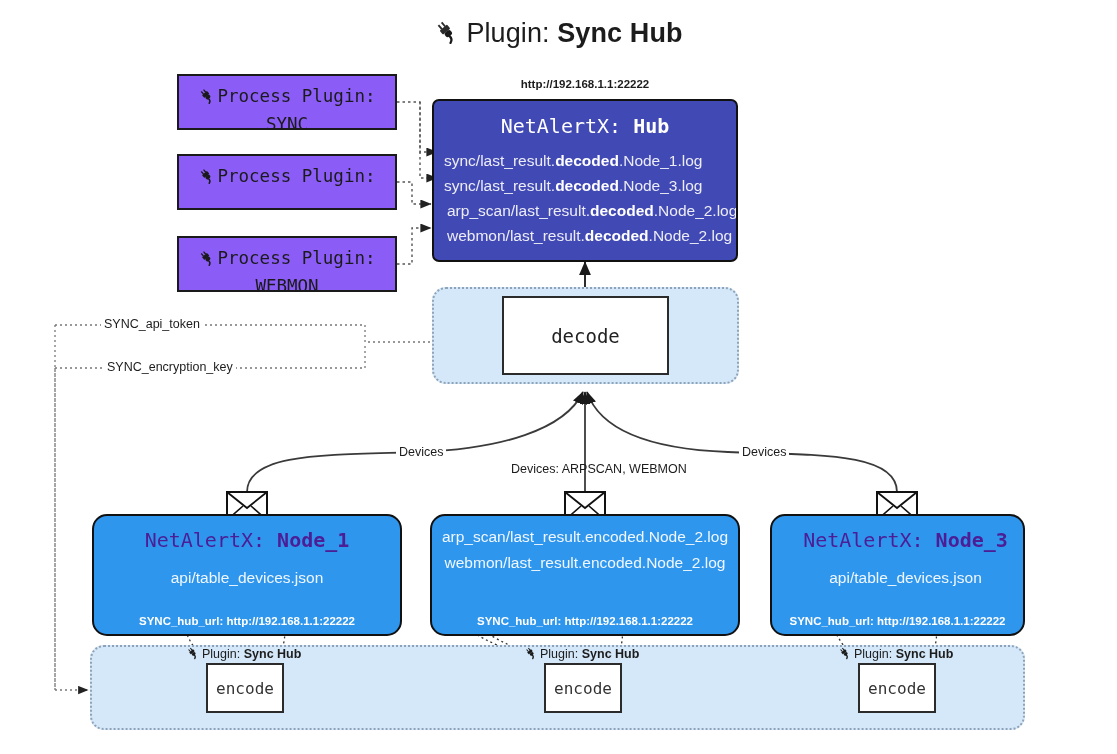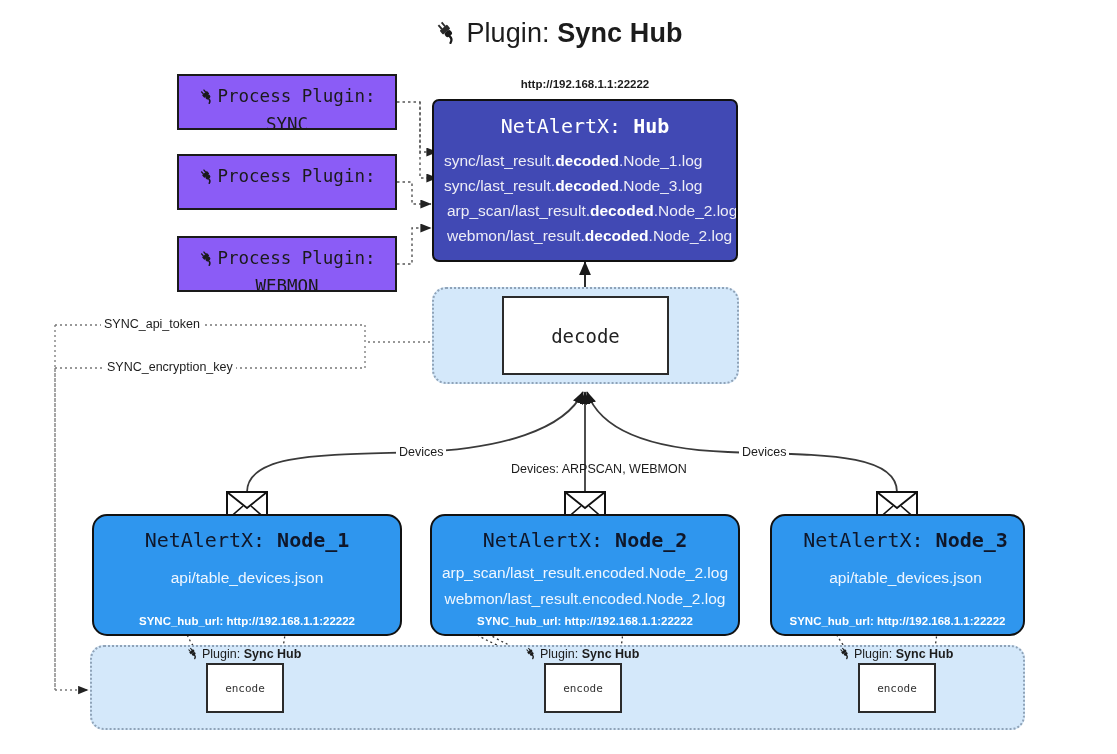--- a/index.html
+++ b/index.html
@@ -112,21 +112,21 @@
     white-space: nowrap;
   }
   .encode-node {
     position: absolute;
     background: #ffffff;
     border: 2px solid #2b2b2b;
     display: flex;
     align-items: center;
     justify-content: center;
     font-family: "DejaVu Sans Mono", "Liberation Mono", monospace;
-    font-size: 11px;
+    font-size: 16px;
     color: #333333;
     white-space: nowrap;
   }
   .plugin-tag {
     position: absolute;
     font-size: 12.5px;
     color: #1c1c1c;
     white-space: nowrap;
   }
   .plugin-tag b { font-weight: 700; }
@@ -136,21 +136,21 @@
   .node {
     position: absolute;
     background: #2f96ee;
     border: 2.5px solid #111111;
     border-radius: 15px;
     overflow: hidden;
   }
   .node .n-title {
     font-family: "DejaVu Sans Mono", "Liberation Mono", monospace;
     font-size: 20px;
-    color: #0f172a;
+    color: #4c1d95;
     text-align: center;
     margin-top: 12px;
     white-space: nowrap;
   }
   .node .n-title b { font-weight: 700; }
   .node .n-line {
     font-size: 15.5px;
     color: #f0f7ff;
     text-align: center;
     white-space: nowrap;
@@ -335,24 +335,20 @@
   <div class="node" style="left:92px; top:514px; width:310px; height:122px;">
     <div class="n-title">
       <span>NetAlertX:</span>
       <b>Node_1</b>
     </div>
     <div class="n-line" style="margin-top:13px;">api/table_devices.json</div>
     <div class="n-foot">SYNC_hub_url: http://192.168.1.1:22222</div>
   </div>
 
   <div class="node" style="left:430px; top:514px; width:310px; height:122px;">
-    <div class="n-title">
-      <span>NetAlertX:</span>
-      <b>Node_2</b>
-    </div>
     <div class="n-line" style="margin-top:8px;">arp_scan/last_result.encoded.Node_2.log</div>
     <div class="n-line">webmon/last_result.encoded.Node_2.log</div>
     <div class="n-foot">SYNC_hub_url: http://192.168.1.1:22222</div>
   </div>
 
   <div class="node" style="left:770px; top:514px; width:255px; height:122px;padding-left:16px;">
     <div class="n-title">
       <span>NetAlertX:</span>
       <b>Node_3</b>
     </div>

